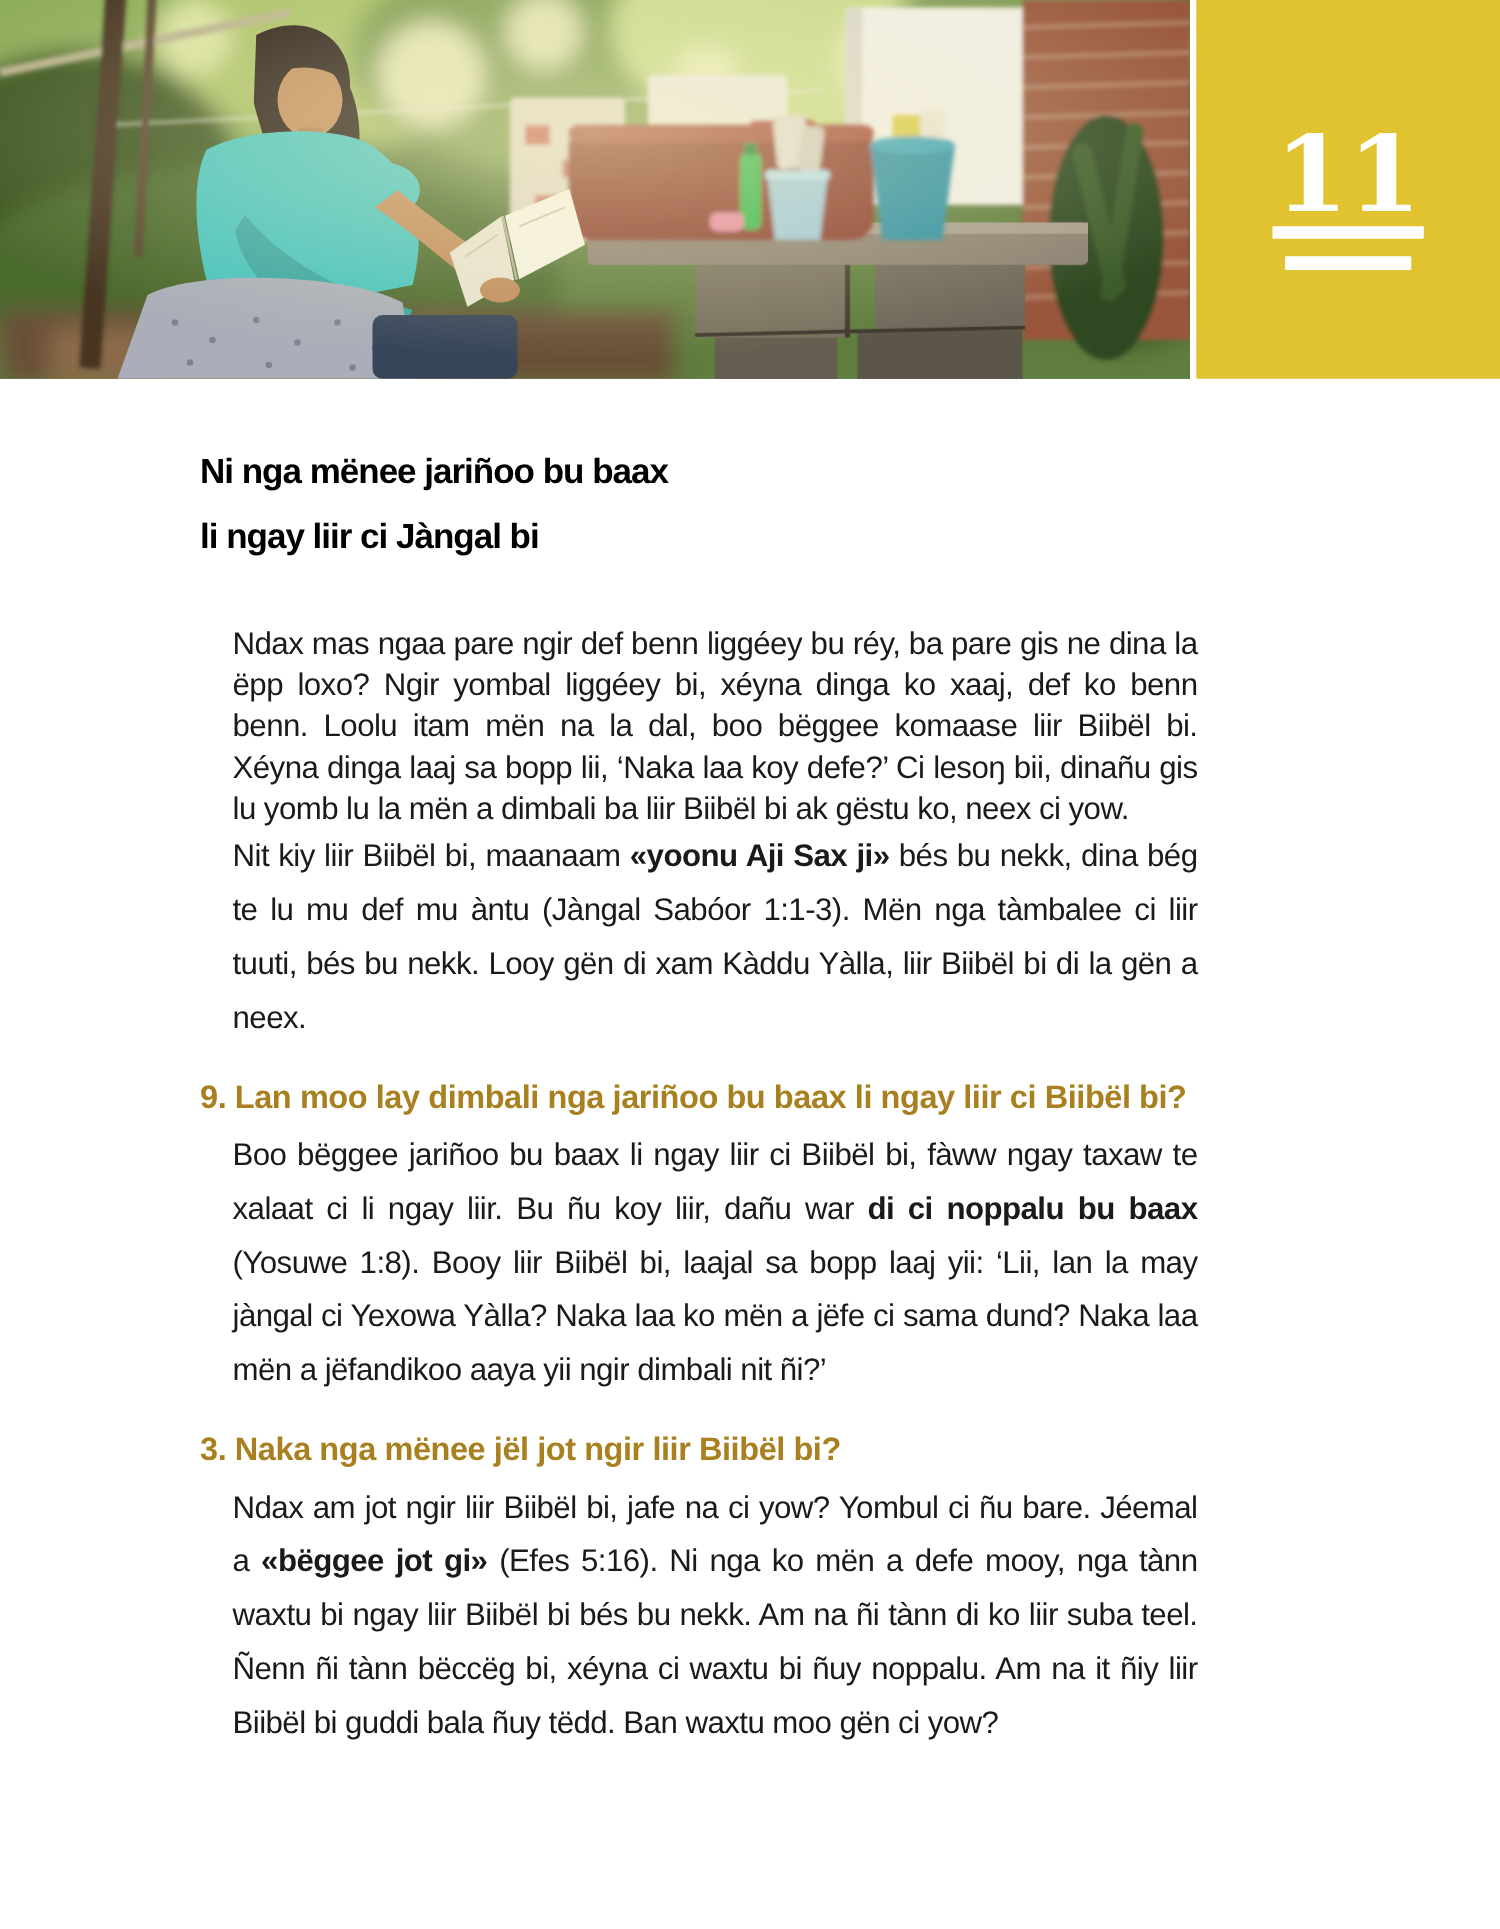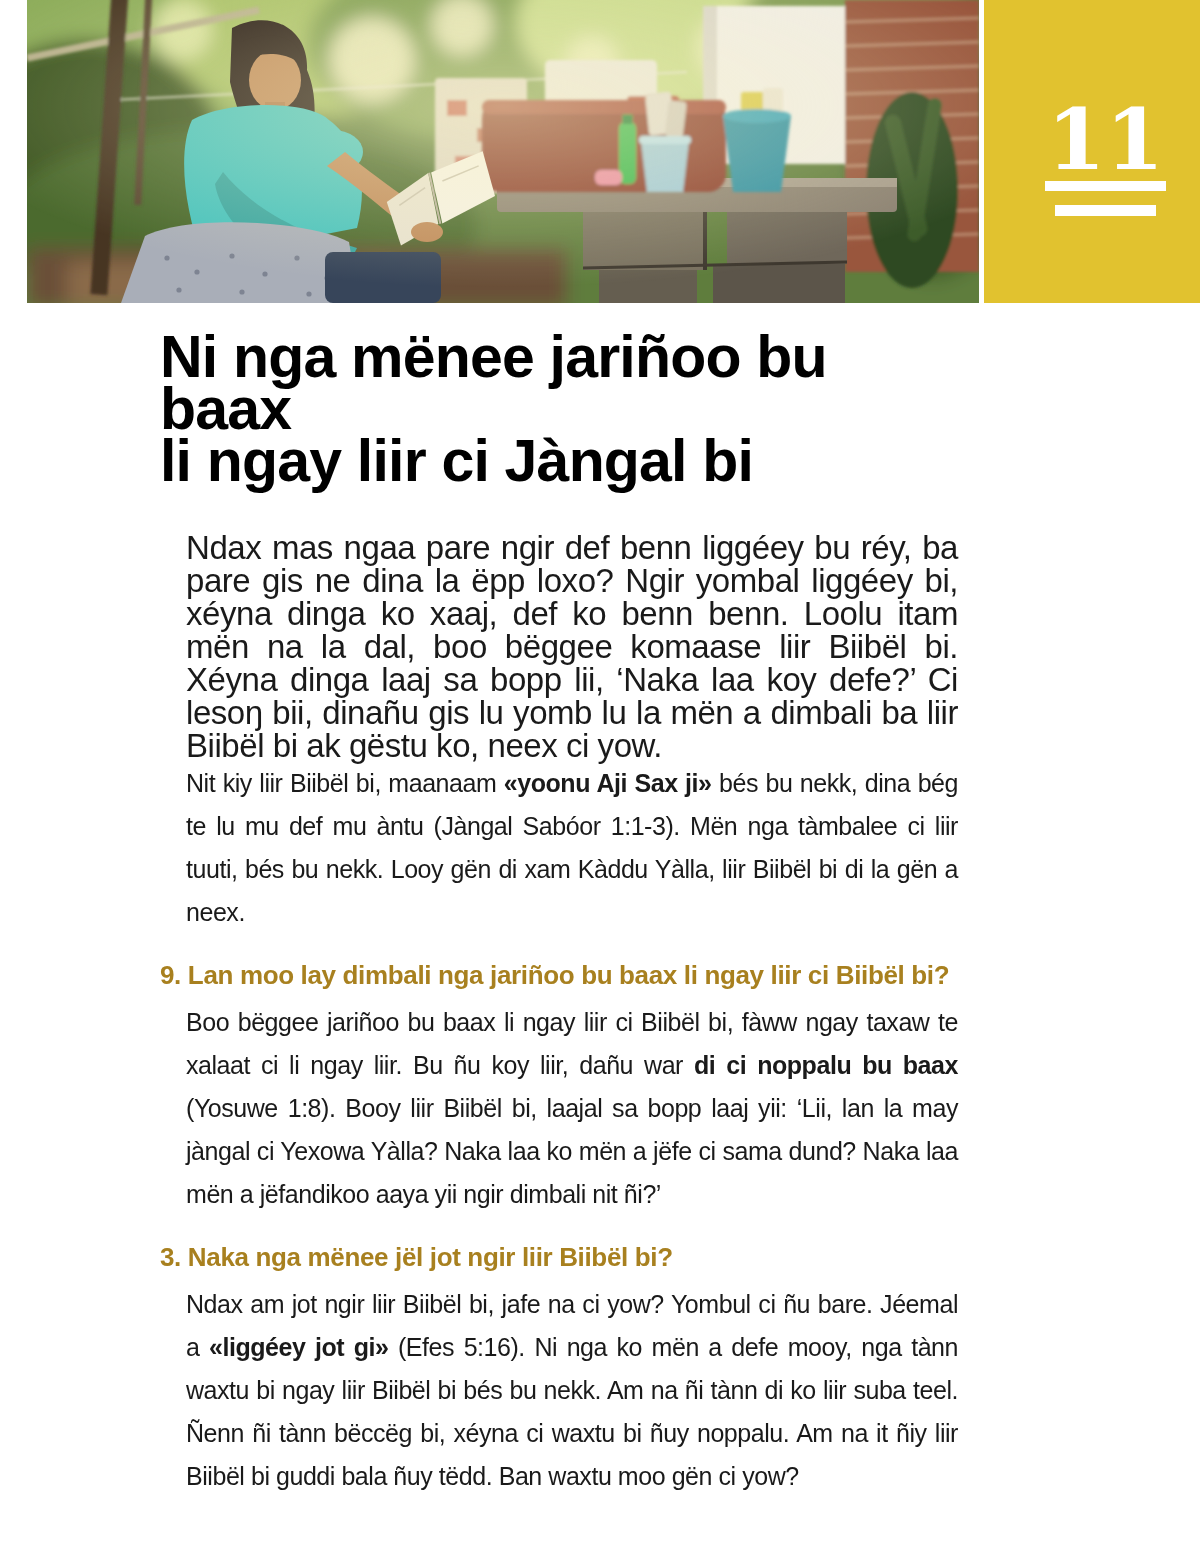--- a/index.html
+++ b/index.html
@@ -5,21 +5,21 @@
   html,body{margin:0;padding:0;background:#ffffff;}
   .page{
     position:relative;
     width:1200px;height:1543px;
     background:#ffffff;
     overflow:hidden;
     font-family:"Liberation Sans", sans-serif;
     color:#1a1a1a;
   }
   
-  .header{position:relative;width:1093px;height:303px;margin-left:27px;}
+  .header{position:relative;width:1093px;height:303px;}
   .photo{
     position:absolute;left:0;top:0;width:952px;height:303px;
     overflow:hidden;background:#5f7d3c;
   }
   .lesson-badge{
     position:absolute;left:957px;top:0;width:243px;height:303px;
     background:var(--accent-yellow,#e1c22f);
     display:flex;flex-direction:column;align-items:center;justify-content:center;
     padding-top:14px;box-sizing:border-box;
   }
@@ -27,27 +27,27 @@
     font-family:"DejaVu Serif", serif;
     font-weight:bold;font-size:84px;line-height:0.92;
     color:#ffffff;
     border-bottom:10px solid #ffffff;
     padding:0 2px 3px 2px;
   }
   .lesson-bar{width:101px;height:11px;background:#ffffff;margin-top:14px;}
   
   .content{margin-left:160px;width:800px;}
   .title{
-    margin-top:28px;
-    font-size:59px;font-weight:700;line-height:52px;
+    margin-top:48px;
+    font-size:28px;font-weight:700;line-height:52px;
     letter-spacing:-0.8px;color:#000000;
   }
   .intro{
     margin:44px 0 0 26px;width:772px;
-    font-size:33px;line-height:33px;letter-spacing:-0.45px;
+    font-size:25px;line-height:33px;letter-spacing:-0.45px;
     text-align:justify;
   }
   .section h2{
     margin:26px 0 10px 0;
     font-size:26px;font-weight:700;letter-spacing:-0.35px;
     color:var(--heading-gold,#a8801f);
   }
   .section p{
     margin:0 0 0 26px;width:772px;
     font-size:25px;line-height:43px;letter-spacing:-0.45px;
@@ -224,18 +224,18 @@
     <div>
         <div class="section">
           <p><span>Nit kiy liir Biibël bi, maanaam </span><b>«yoonu Aji Sax ji»</b><span> bés bu nekk, dina bég te lu mu def mu àntu (Jàngal Sabóor 1:1-3). Mën nga tàmbalee ci liir tuuti, bés bu nekk. Looy gën di xam Kàddu Yàlla, liir Biibël bi di la gën a neex.</span></p>
         </div>
         <div class="section">
           <h2>9. Lan moo lay dimbali nga jariñoo bu baax li ngay liir ci Biibël bi?</h2>
           <p><span>Boo bëggee jariñoo bu baax li ngay liir ci Biibël bi, fàww ngay taxaw te xalaat ci li ngay liir. Bu ñu koy liir, dañu war </span><b>di ci noppalu bu baax</b><span> (Yosuwe 1:8). Booy liir Biibël bi, laajal sa bopp laaj yii: ‘Lii, lan la may jàngal ci Yexowa Yàlla? Naka laa ko mën a jëfe ci sama dund? Naka laa mën a jëfandikoo aaya yii ngir dimbali nit ñi?’</span></p>
         </div>
         <div class="section">
           <h2>3. Naka nga mënee jël jot ngir liir Biibël bi?</h2>
-          <p><span>Ndax am jot ngir liir Biibël bi, jafe na ci yow? Yombul ci ñu bare. Jéemal a </span><b>«liggéey jot gi»</b><span> (Efes 5:16). Ni nga ko mën a defe mooy, nga tànn waxtu bi ngay liir Biibël bi bés bu nekk. Am na ñi tànn di ko liir suba teel. Ñenn ñi tànn bëccëg bi, xéyna ci waxtu bi ñuy noppalu. Am na it ñiy liir Biibël bi guddi bala ñuy tëdd. Ban waxtu moo gën ci yow?</span></p>
+          <p><span>Ndax am jot ngir liir Biibël bi, jafe na ci yow? Yombul ci ñu bare. Jéemal a </span><b>«bëggee jot gi»</b><span> (Efes 5:16). Ni nga ko mën a defe mooy, nga tànn waxtu bi ngay liir Biibël bi bés bu nekk. Am na ñi tànn di ko liir suba teel. Ñenn ñi tànn bëccëg bi, xéyna ci waxtu bi ñuy noppalu. Am na it ñiy liir Biibël bi guddi bala ñuy tëdd. Ban waxtu moo gën ci yow?</span></p>
         </div>
       </div>
   </div>
 
 </div>
 
 </body></html>

